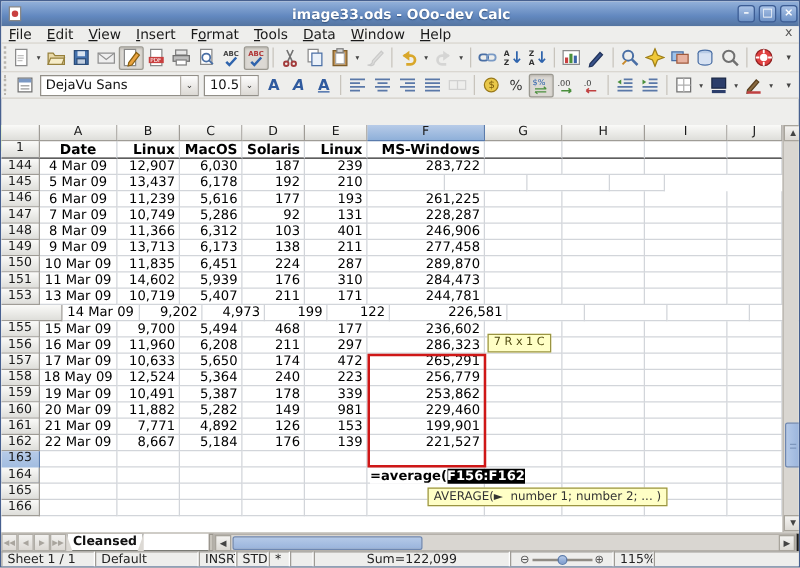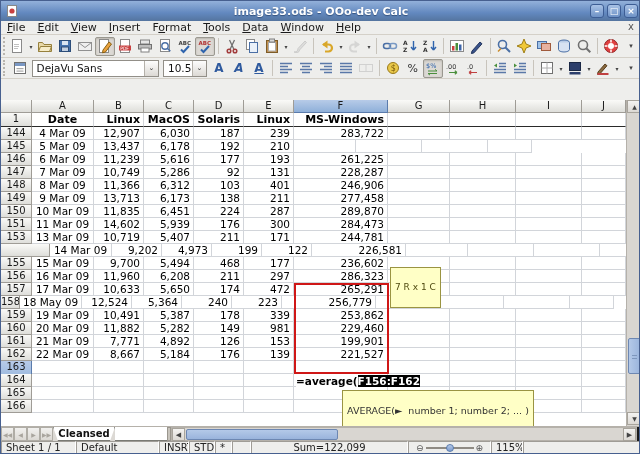--- a/index.html
+++ b/index.html
@@ -72,21 +72,21 @@
     font-size:10.5px;color:#000;padding:0 3px;overflow:hidden;white-space:nowrap;flex:0 0 auto;}
   .cell.num{text-align:right;}
   .cell.ctr{text-align:center;}
   .row1 .cell{font-weight:bold;font-size:11px;border-bottom:1.5px solid #2a2a2a;}
   .row1 .hdr{border-bottom:1.5px solid #2a2a2a;}
   .rowhdr{line-height:12px;}
   #range-box{position:absolute;border:2px solid #cf1717;pointer-events:none;}
   #edit-cell{position:absolute;background:#fff;font-size:10.5px;font-weight:bold;
     white-space:pre;line-height:12px;}
   #edit-cell .sel{background:#000;color:#fff;}
-  .ttip{position:absolute;font-size:9px;line-height:11px;padding:14px 4px;
+  .ttip{position:absolute;font-size:9px;line-height:11px;padding:1px 4px;
     border:1px solid #9a9442;color:#4f4a10;white-space:pre;}
   
   #vscroll{position:absolute;right:0;top:0;width:15px;height:326px;
     background:#d9d6d1;border-left:1px solid #b5b1aa;}
   .sbtn{position:absolute;left:0;width:15px;height:13px;background:linear-gradient(#f4f3f1,#dcd9d4);
     border:1px solid #a8a49c;font-size:6px;color:#444;text-align:center;line-height:12px;}
   #vthumb{position:absolute;left:1px;width:13px;background:linear-gradient(90deg,#b4c9e8,#9ab4dc);
     border:1px solid #6d87b2;border-radius:2px;}
   #vthumb:after{content:"";display:block;margin:16px 3px 0;border-top:1px solid #7e97bd;
     border-bottom:1px solid #7e97bd;height:2px;}
@@ -589,21 +589,21 @@
           <div class="cell num" style="width: 66px; height: 13px; line-height: 12px;"></div>
           <div class="cell num" style="width: 66px; height: 13px; line-height: 12px;"></div>
           <div class="cell num" style="width: 44px; height: 13px; line-height: 12px;"></div>
         </div>
         <div class="grow" style="height: 13px;">
           <div class="hdr rowhdr" style="width: 31px; height: 13px;">151</div>
           <div class="cell ctr" style="width: 62px; height: 13px; line-height: 12px;">11 Mar 09</div>
           <div class="cell num" style="width: 50px; height: 13px; line-height: 12px;">14,602</div>
           <div class="cell num" style="width: 50px; height: 13px; line-height: 12px;">5,939</div>
           <div class="cell num" style="width: 50px; height: 13px; line-height: 12px;">176</div>
-          <div class="cell num" style="width: 50px; height: 13px; line-height: 12px;">300</div>
+          <div class="cell num" style="width: 50px; height: 13px; line-height: 12px;">310</div>
           <div class="cell num" style="width: 94px; height: 13px; line-height: 12px;">284,473</div>
           <div class="cell num" style="width: 62px; height: 13px; line-height: 12px;"></div>
           <div class="cell num" style="width: 66px; height: 13px; line-height: 12px;"></div>
           <div class="cell num" style="width: 66px; height: 13px; line-height: 12px;"></div>
           <div class="cell num" style="width: 44px; height: 13px; line-height: 12px;"></div>
         </div>
         <div class="grow" style="height: 13px;">
           <div class="hdr rowhdr" style="width: 31px; height: 13px;">153</div>
           <div class="cell ctr" style="width: 62px; height: 13px; line-height: 12px;">13 Mar 09</div>
           <div class="cell num" style="width: 50px; height: 13px; line-height: 12px;">10,719</div>
@@ -662,21 +662,21 @@
           <div class="cell num" style="width: 50px; height: 13px; line-height: 12px;">5,650</div>
           <div class="cell num" style="width: 50px; height: 13px; line-height: 12px;">174</div>
           <div class="cell num" style="width: 50px; height: 13px; line-height: 12px;">472</div>
           <div class="cell num" style="width: 94px; height: 13px; line-height: 12px;">265,291</div>
           <div class="cell num" style="width: 62px; height: 13px; line-height: 12px;"></div>
           <div class="cell num" style="width: 66px; height: 13px; line-height: 12px;"></div>
           <div class="cell num" style="width: 66px; height: 13px; line-height: 12px;"></div>
           <div class="cell num" style="width: 44px; height: 13px; line-height: 12px;"></div>
         </div>
         <div class="grow" style="height: 13px;">
-          <div class="hdr rowhdr" style="width: 19px; height: 13px;">158</div>
+          <div class="hdr rowhdr" style="width: 31px; height: 13px;">158</div>
           <div class="cell ctr" style="width: 62px; height: 13px; line-height: 12px;">18 May 09</div>
           <div class="cell num" style="width: 50px; height: 13px; line-height: 12px;">12,524</div>
           <div class="cell num" style="width: 50px; height: 13px; line-height: 12px;">5,364</div>
           <div class="cell num" style="width: 50px; height: 13px; line-height: 12px;">240</div>
           <div class="cell num" style="width: 50px; height: 13px; line-height: 12px;">223</div>
           <div class="cell num" style="width: 94px; height: 13px; line-height: 12px;">256,779</div>
           <div class="cell num" style="width: 62px; height: 13px; line-height: 12px;"></div>
           <div class="cell num" style="width: 66px; height: 13px; line-height: 12px;"></div>
           <div class="cell num" style="width: 66px; height: 13px; line-height: 12px;"></div>
           <div class="cell num" style="width: 44px; height: 13px; line-height: 12px;"></div>

